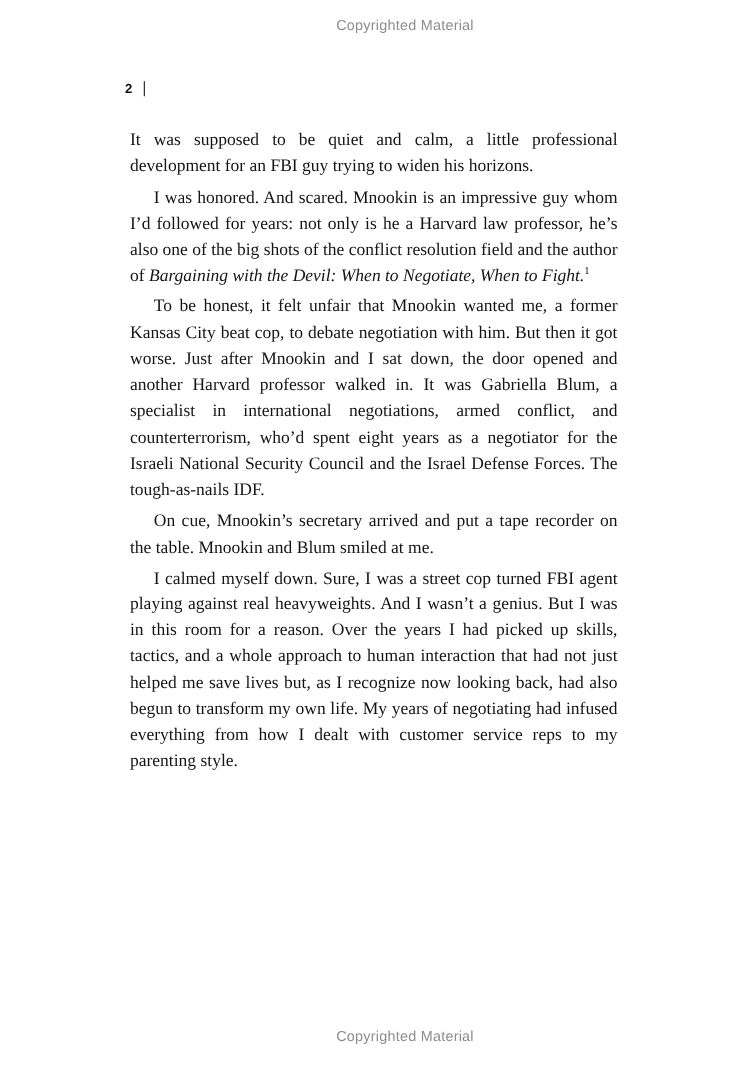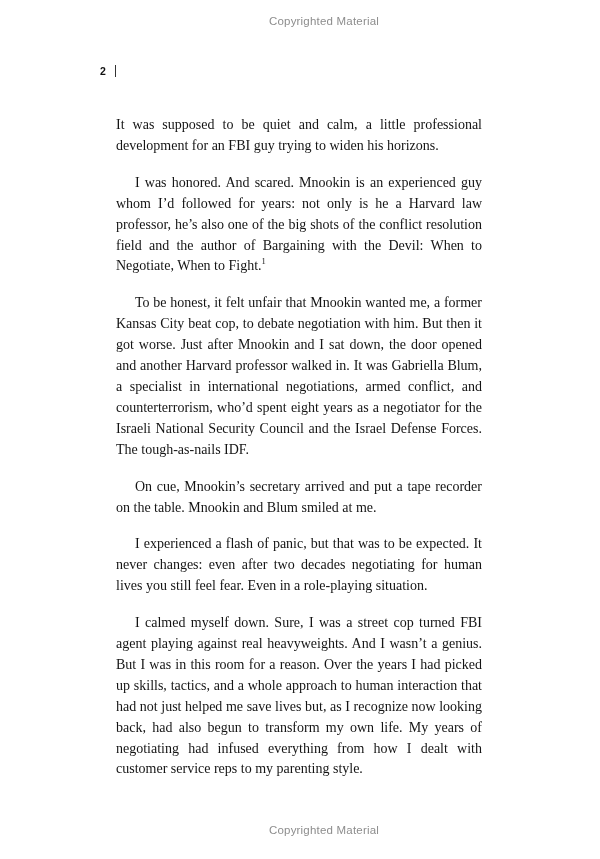--- a/index.html
+++ b/index.html
@@ -54,48 +54,47 @@
     position: absolute;
     top: 99px;
     left: 100px;
     width: 398px;
     font-size: 14px;
     line-height: 20.9px;
     text-align: justify;
     color: #141414;
   }
   .body-text p {
-    margin: 16px;
+    margin: 4px;
   }
   .body-text p.indent {
     text-indent: 19px;
   }
-  .italic { }
+  .italic { font-style: italic; }
   sup.fn {
     font-size: 8.5px;
     vertical-align: super;
     line-height: 0;
   }
 </style>
 </head>
 <body>
 
 <div class="page">
 
   <div class="copyright top">Copyrighted Material</div>
 
   <div class="running-header">
     <span>2</span>
     <span class="hsep"></span>
   </div>
 
   <div class="body-text">
       <p class=""><span>It was supposed to be quiet and calm, a little professional development for an FBI guy trying to widen his horizons.</span></p>
-      <p class="indent"><span>I was honored. And scared. Mnookin is an experienced guy whom I’d followed for years: not only is he a Harvard law professor, he’s also one of the big shots of the conflict resolution field and the author of </span><span class="italic">Bargaining with the Devil: When to Negotiate, When to Fight.</span><sup class="fn">1</sup></p>
+      <p class="indent"><span>I was honored. And scared. Mnookin is an impressive guy whom I’d followed for years: not only is he a Harvard law professor, he’s also one of the big shots of the conflict resolution field and the author of </span><span class="italic">Bargaining with the Devil: When to Negotiate, When to Fight.</span><sup class="fn">1</sup></p>
       <p class="indent"><span>To be honest, it felt unfair that Mnookin wanted me, a former Kansas City beat cop, to debate negotiation with him. But then it got worse. Just after Mnookin and I sat down, the door opened and another Harvard professor walked in. It was Gabriella Blum, a specialist in international negotiations, armed conflict, and counterterrorism, who’d spent eight years as a negotiator for the Israeli National Security Council and the Israel Defense Forces. The tough-as-nails IDF.</span></p>
       <p class="indent"><span>On cue, Mnookin’s secretary arrived and put a tape recorder on the table. Mnookin and Blum smiled at me.</span></p>
-      <p class="indent"><span>I experienced a flash of panic, but that was to be expected. It never changes: even after two decades negotiating for human lives you still feel fear. Even in a role-playing situation.</span></p>
       <p class="indent"><span>I calmed myself down. Sure, I was a street cop turned FBI agent playing against real heavyweights. And I wasn’t a genius. But I was in this room for a reason. Over the years I had picked up skills, tactics, and a whole approach to human interaction that had not just helped me save lives but, as I recognize now looking back, had also begun to transform my own life. My years of negotiating had infused everything from how I dealt with customer service reps to my parenting style.</span></p>
     </div>
 
   <div class="copyright bottom">Copyrighted Material</div>
 
 </div>
 
 </body></html>

